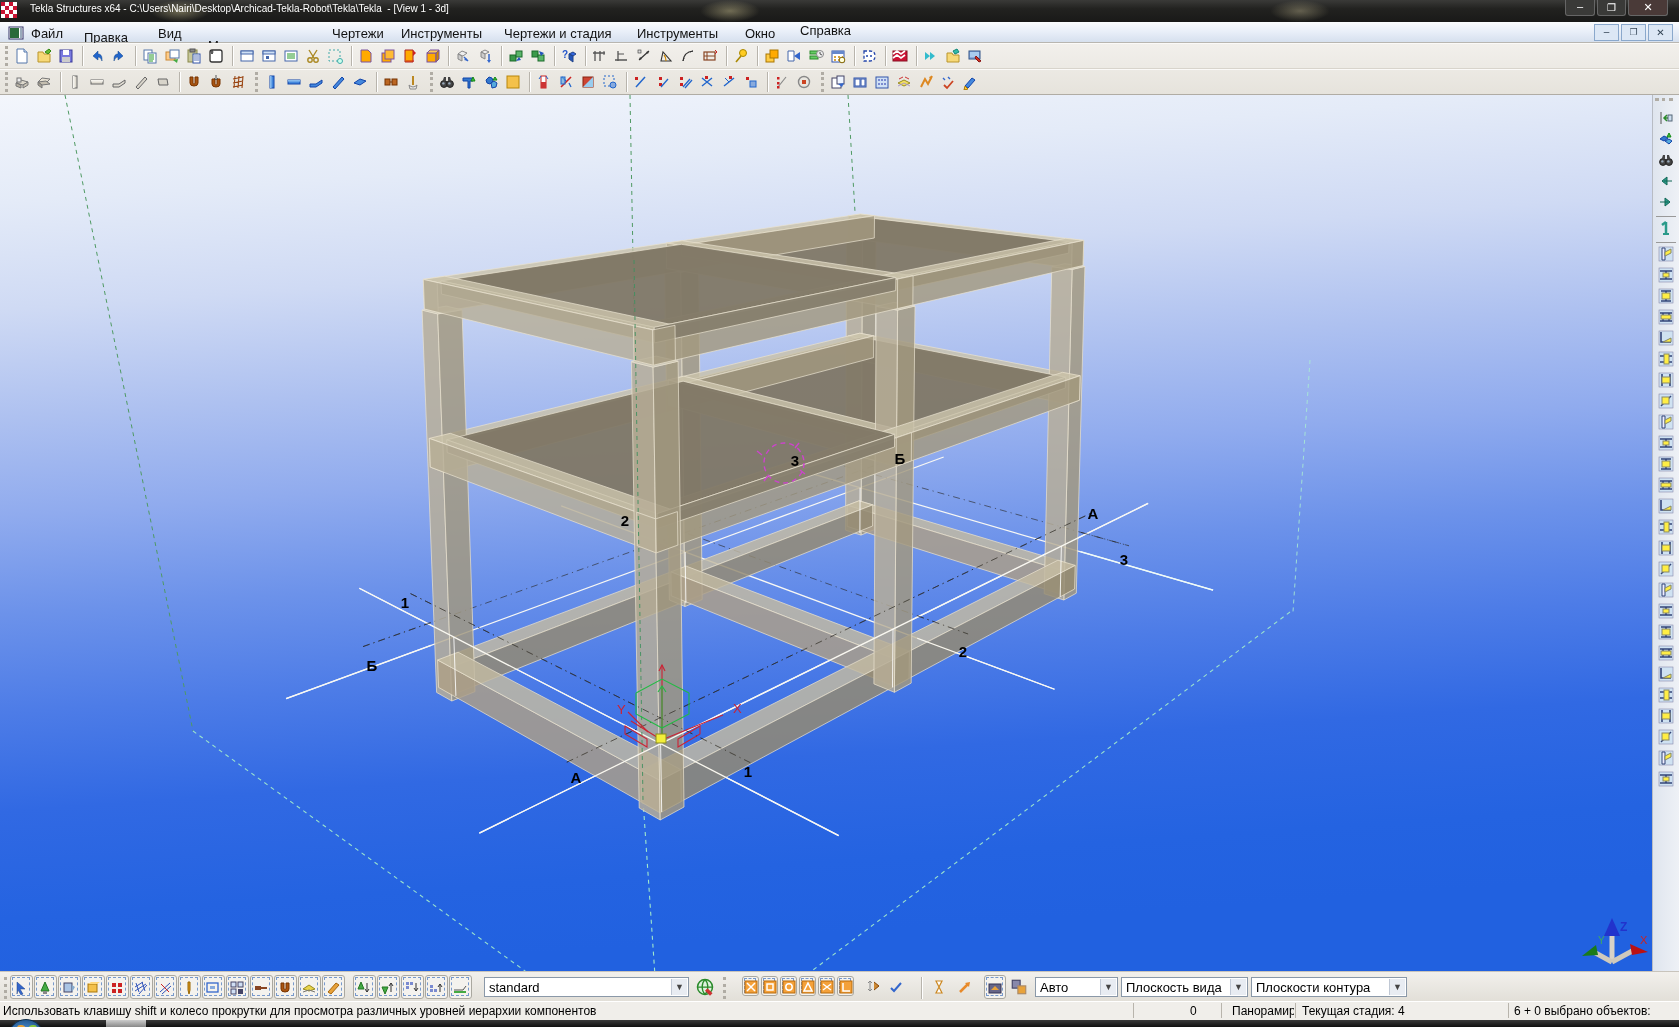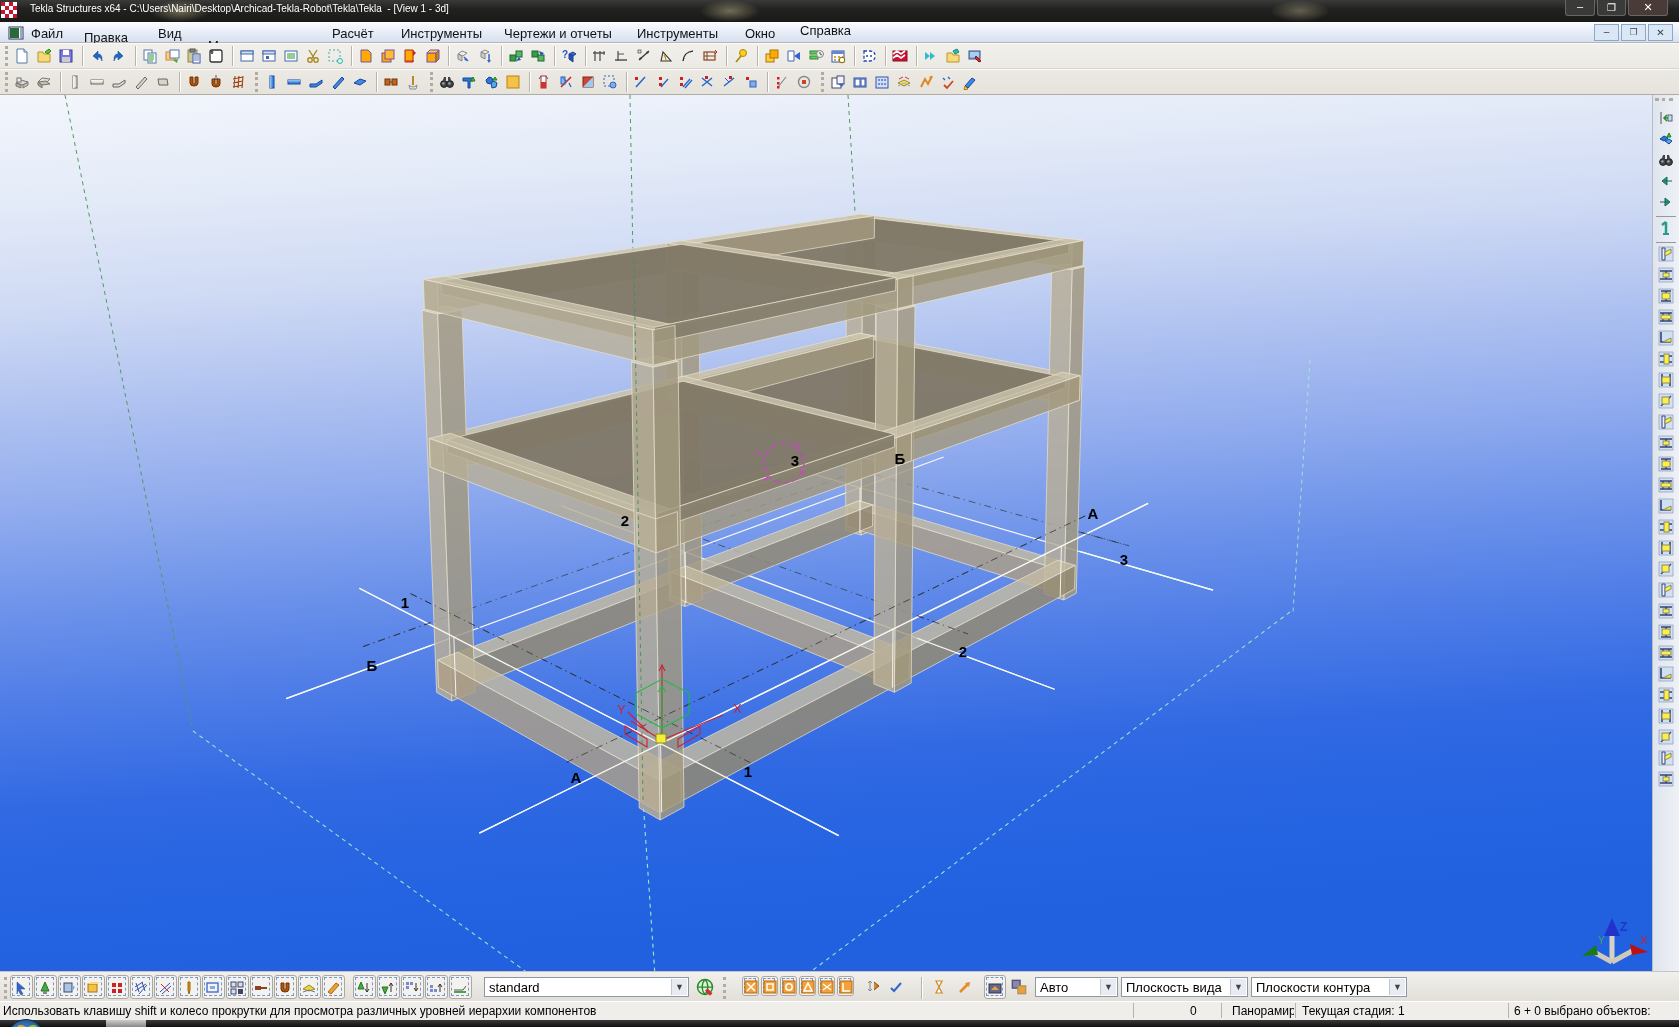--- a/index.html
+++ b/index.html
@@ -33,23 +33,23 @@
 </svg>
 <div class="titletext">Tekla Structures x64 - C:\Users\Nairi\Desktop\Archicad-Tekla-Robot\Tekla\Tekla&nbsp; - [View 1 - 3d]</div>
 <div style="position:absolute;left:1565px;top:0;width:30px;height:16px;background:#3a3a38;border:1px solid #666;border-top:none;border-radius:0 0 3px 3px;color:#fff;text-align:center;font-size:11px;line-height:13px">–</div>
 <div style="position:absolute;left:1597px;top:0;width:29px;height:16px;background:#3a3a38;border:1px solid #666;border-top:none;border-radius:0 0 3px 3px;color:#fff;text-align:center;font-size:10px;line-height:15px">❐</div>
 <div style="position:absolute;left:1628px;top:0;width:40px;height:16px;background:#4a3a38;border:1px solid #666;border-top:none;border-radius:0 0 3px 3px;color:#fff;text-align:center;font-size:11px;line-height:14px">✕</div>
 <div class="menubar">
     <span style="position:absolute;left:31px;top:4px">Файл</span>
     <span style="position:absolute;left:84px;top:8px">Правка</span>
     <span style="position:absolute;left:158px;top:4px">Вид</span>
     <span style="position:absolute;left:208px;top:16px">Моделирование</span>
-    <span style="position:absolute;left:332px;top:4px">Расчёт</span>
+    <span style="position:absolute;left:332px;top:4px">Чертежи</span>
     <span style="position:absolute;left:401px;top:4px">Инструменты</span>
-    <span style="position:absolute;left:504px;top:4px">Чертежи и отчеты</span>
+    <span style="position:absolute;left:504px;top:4px">Чертежи и стадия</span>
     <span style="position:absolute;left:637px;top:4px">Инструменты</span>
     <span style="position:absolute;left:745px;top:4px">Окно</span>
     <span style="position:absolute;left:800px;top:1px">Справка</span>
   </div>
 <svg style="position:absolute;left:8px;top:25px" width="16" height="16" viewBox="0 0 16 16">
     <rect x="1" y="2" width="14" height="12" fill="#fff" stroke="#336"></rect>
     <rect x="2" y="3" width="9" height="10" fill="#2a6a3a"></rect>
     <rect x="12" y="3" width="2" height="10" fill="#99aabb"></rect>
   </svg>
 <div style="position:absolute;left:1594px;top:24px;width:25px;height:17px;background:#dce7f5;border:1px solid #8aa8cc;text-align:center;font-size:10px;color:#345;line-height:14px">–</div>
@@ -948,21 +948,21 @@
 <div style="position:absolute;left:1035px;top:977px;width:83px;height:20px;background:#fff;border:1px solid #8a98a8;font:13px 'Liberation Sans',sans-serif;color:#000;padding:2px 0 0 4px;box-sizing:border-box">Авто<span style="position:absolute;right:1px;top:1px;width:16px;height:16px;background:#e8ecf2;border-left:1px solid #c0c8d4;text-align:center;font-size:9px;color:#444;padding-top:3px">▼</span></div>
 <div style="position:absolute;left:1121px;top:977px;width:127px;height:20px;background:#fff;border:1px solid #8a98a8;font:13px 'Liberation Sans',sans-serif;color:#000;padding:2px 0 0 4px;box-sizing:border-box">Плоскость вида<span style="position:absolute;right:1px;top:1px;width:16px;height:16px;background:#e8ecf2;border-left:1px solid #c0c8d4;text-align:center;font-size:9px;color:#444;padding-top:3px">▼</span></div>
 <div style="position:absolute;left:1251px;top:977px;width:156px;height:20px;background:#fff;border:1px solid #8a98a8;font:13px 'Liberation Sans',sans-serif;color:#000;padding:2px 0 0 4px;box-sizing:border-box">Плоскости контура<span style="position:absolute;right:1px;top:1px;width:16px;height:16px;background:#e8ecf2;border-left:1px solid #c0c8d4;text-align:center;font-size:9px;color:#444;padding-top:3px">▼</span></div>
 <div class="statusbar"></div>
 <div style="position:absolute;left:3px;top:1004px;font-size:12px;color:#000">Использовать клавишу shift и колесо прокрутки для просмотра различных уровней иерархии компонентов</div>
 <div class="scell" style="left:1133px;width:88px"></div>
 <div style="position:absolute;left:1190px;top:1004px;font-size:12px">0</div>
 <div class="scell" style="left:1221px;width:74px"></div>
 <div style="position:absolute;left:1232px;top:1004px;font-size:12px;width:62px;overflow:hidden;white-space:nowrap">Панорамировать</div>
 <div class="scell" style="left:1295px;width:213px"></div>
-<div style="position:absolute;left:1302px;top:1004px;font-size:12px">Текущая стадия: 1</div>
+<div style="position:absolute;left:1302px;top:1004px;font-size:12px">Текущая стадия: 4</div>
 <div class="scell" style="left:1508px;width:170px"></div>
 <div style="position:absolute;left:1514px;top:1004px;font-size:12px">6 + 0 выбрано объектов:</div>
 <div class="taskbar"></div>
 <div style="position:absolute;left:8px;top:1019px;width:38px;height:8px;overflow:hidden">
     <div style="width:36px;height:36px;border-radius:50%;background:radial-gradient(circle at 45% 70%, #bde4f8 0%, #7db8e8 30%, #3a78b8 60%, #1a4878 90%);border:1px solid #0a2a48;position:relative">
       <div style="position:absolute;left:8px;top:5px;width:9px;height:8px;background:#e8a33a;border-radius:40% 60% 50% 50%"></div>
       <div style="position:absolute;left:19px;top:5px;width:9px;height:8px;background:#88c840;border-radius:60% 40% 50% 50%"></div>
     </div>
   </div>
 <div style="position:absolute;left:106px;top:1020px;width:40px;height:7px;background:linear-gradient(180deg,#cccccc,#888888)"></div>

